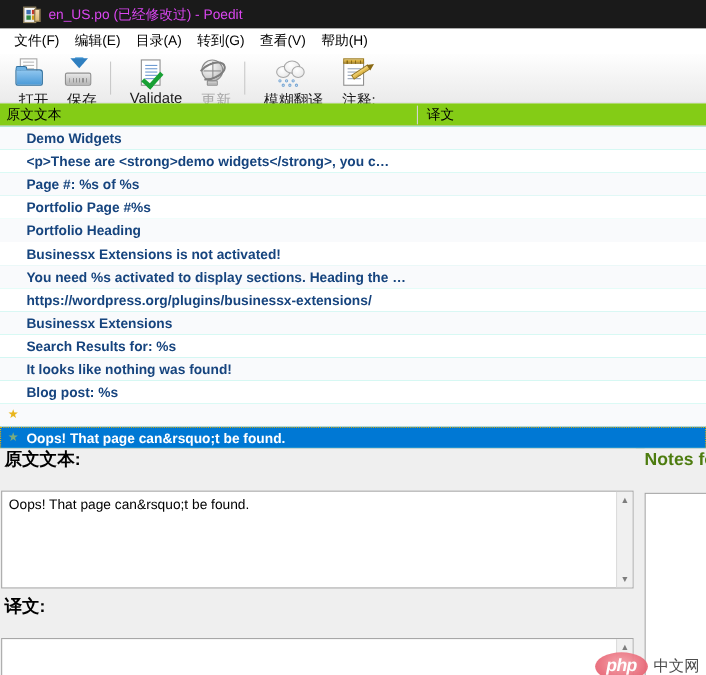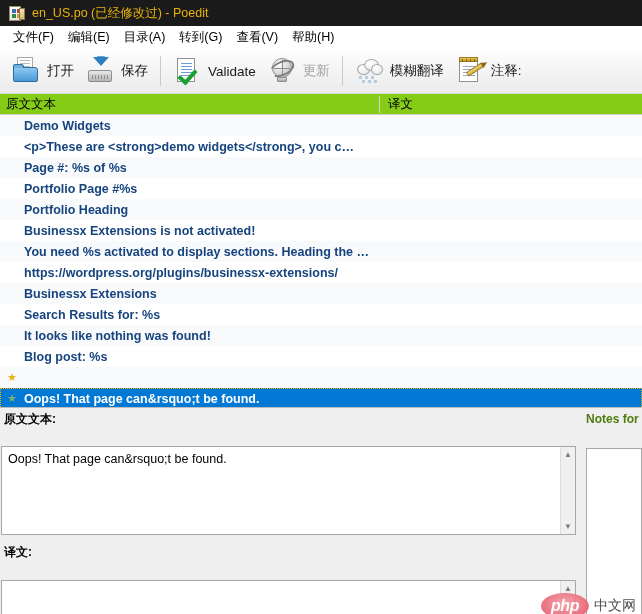--- a/index.html
+++ b/index.html
@@ -12,24 +12,24 @@
   #app {
     position: relative;
     width: 642px; height: 614px;
     overflow: hidden;
   }
 
   
   .titlebar {
     height: 26px;
     background: #1a1a1a;
-    color: #eab308;
+    color: #d946ef;
     display: flex;
     align-items: center;
-    padding-left: 8px;
+    padding-left: 20px;
     font-size: 12.5px;
   }
   .titlebar .app-icon {
     width: 17px; height: 17px;
     margin-right: 7px;
     position: relative;
     flex: 0 0 auto;
   }
   .titlebar .app-icon .sheet {
     position: absolute; left: 1px; top: 1px;
@@ -80,20 +80,21 @@
     align-items: center;
     padding-left: 6px;
   }
   .tb-btn {
     display: flex;
     align-items: center;
     height: 38px;
     padding: 0 6px;
     cursor: default;
     white-space: nowrap;
+    flex-direction: column;
   }
   .tb-label {
     font-size: 13.5px;
     color: #1a1a1a;
     margin-left: 5px;
   }
   .tb-label.dim { color: #a6a6a6; }
   .tb-sep {
     width: 1px; height: 30px;
     background: #c9c9c9;
@@ -344,21 +345,21 @@
   .pane-right {
     flex: 1;
     display: flex;
     flex-direction: column;
     padding-left: 8px;
     box-sizing: border-box;
   }
   .pane-label {
     height: 40px;
     line-height: 22px;
-    font-size: 12px;
+    font-size: 16px;
     font-weight: bold;
     color: #000000;
     padding-left: 4px;
     white-space: nowrap;
     background: #efefef;
   }
   .pane-right .pane-label {
     color: #4d7c0f;
     padding-left: 0;
   }

